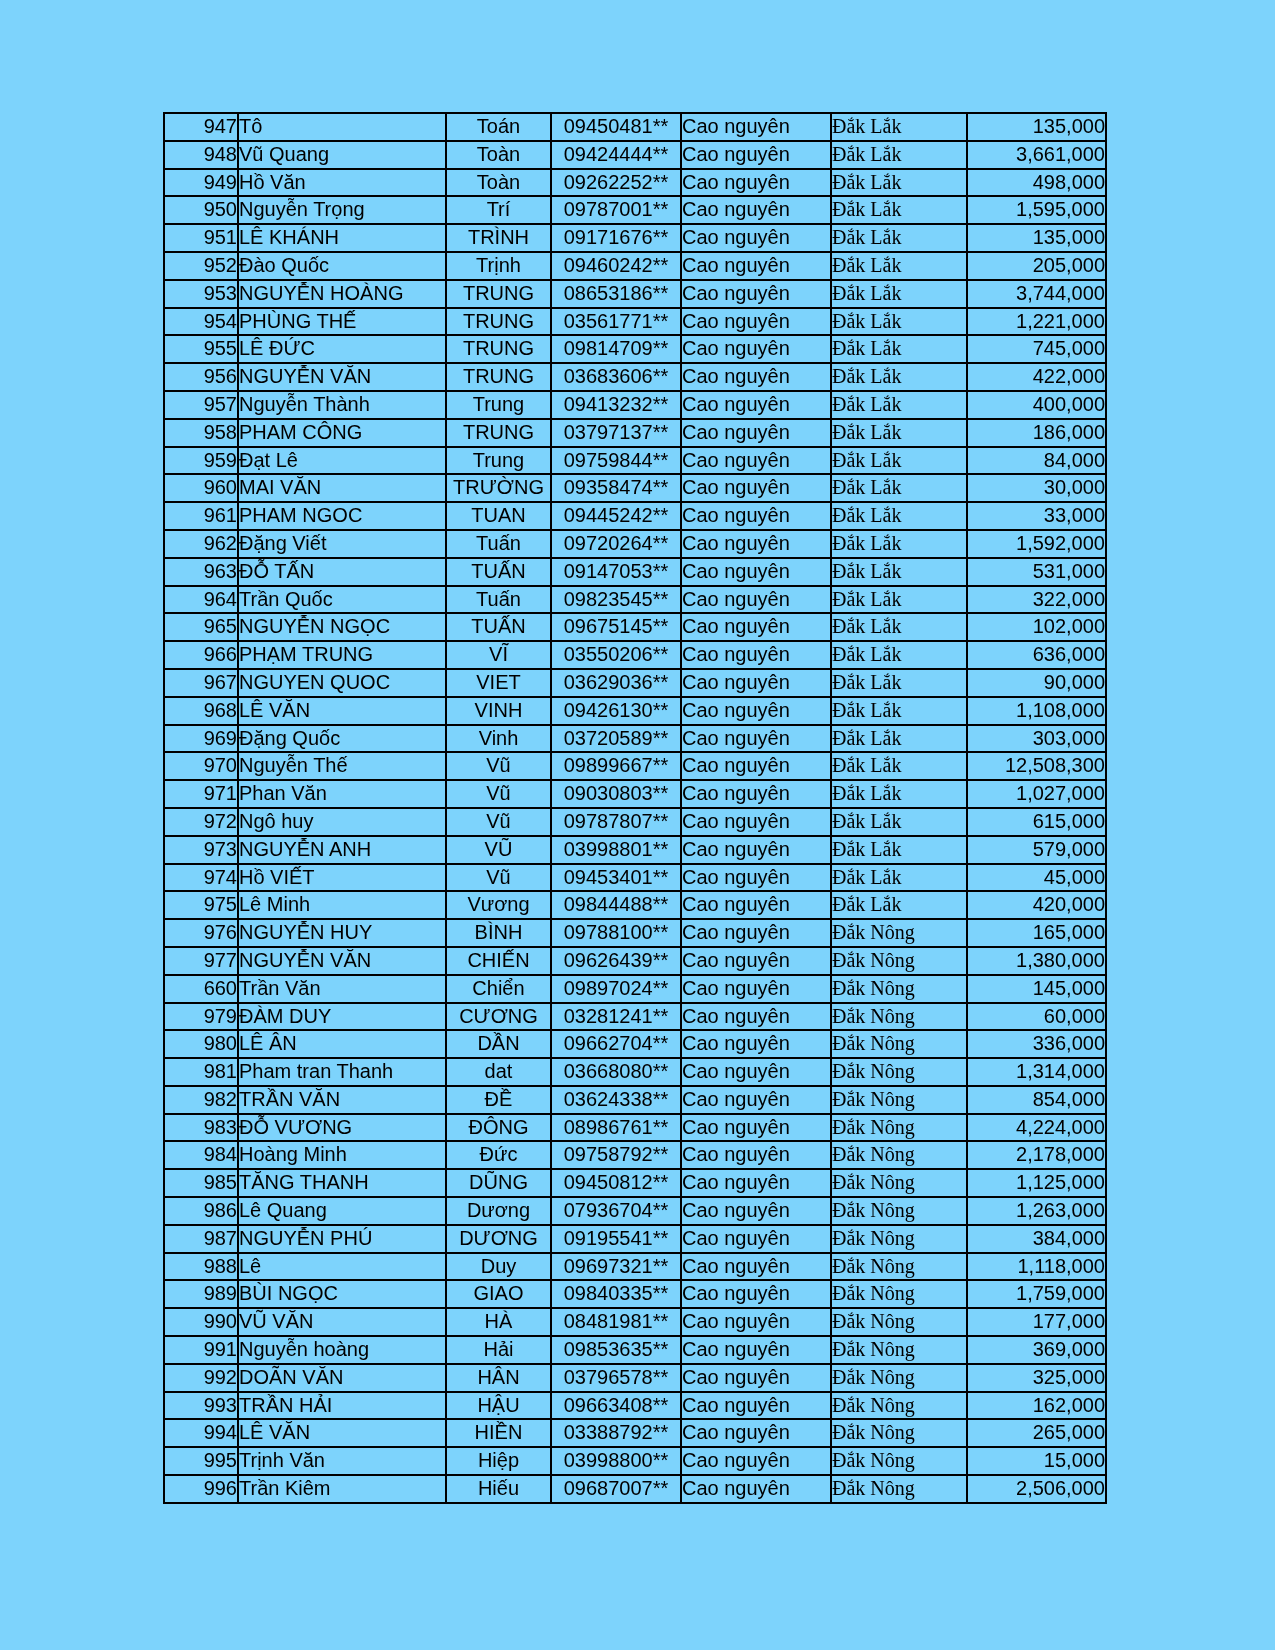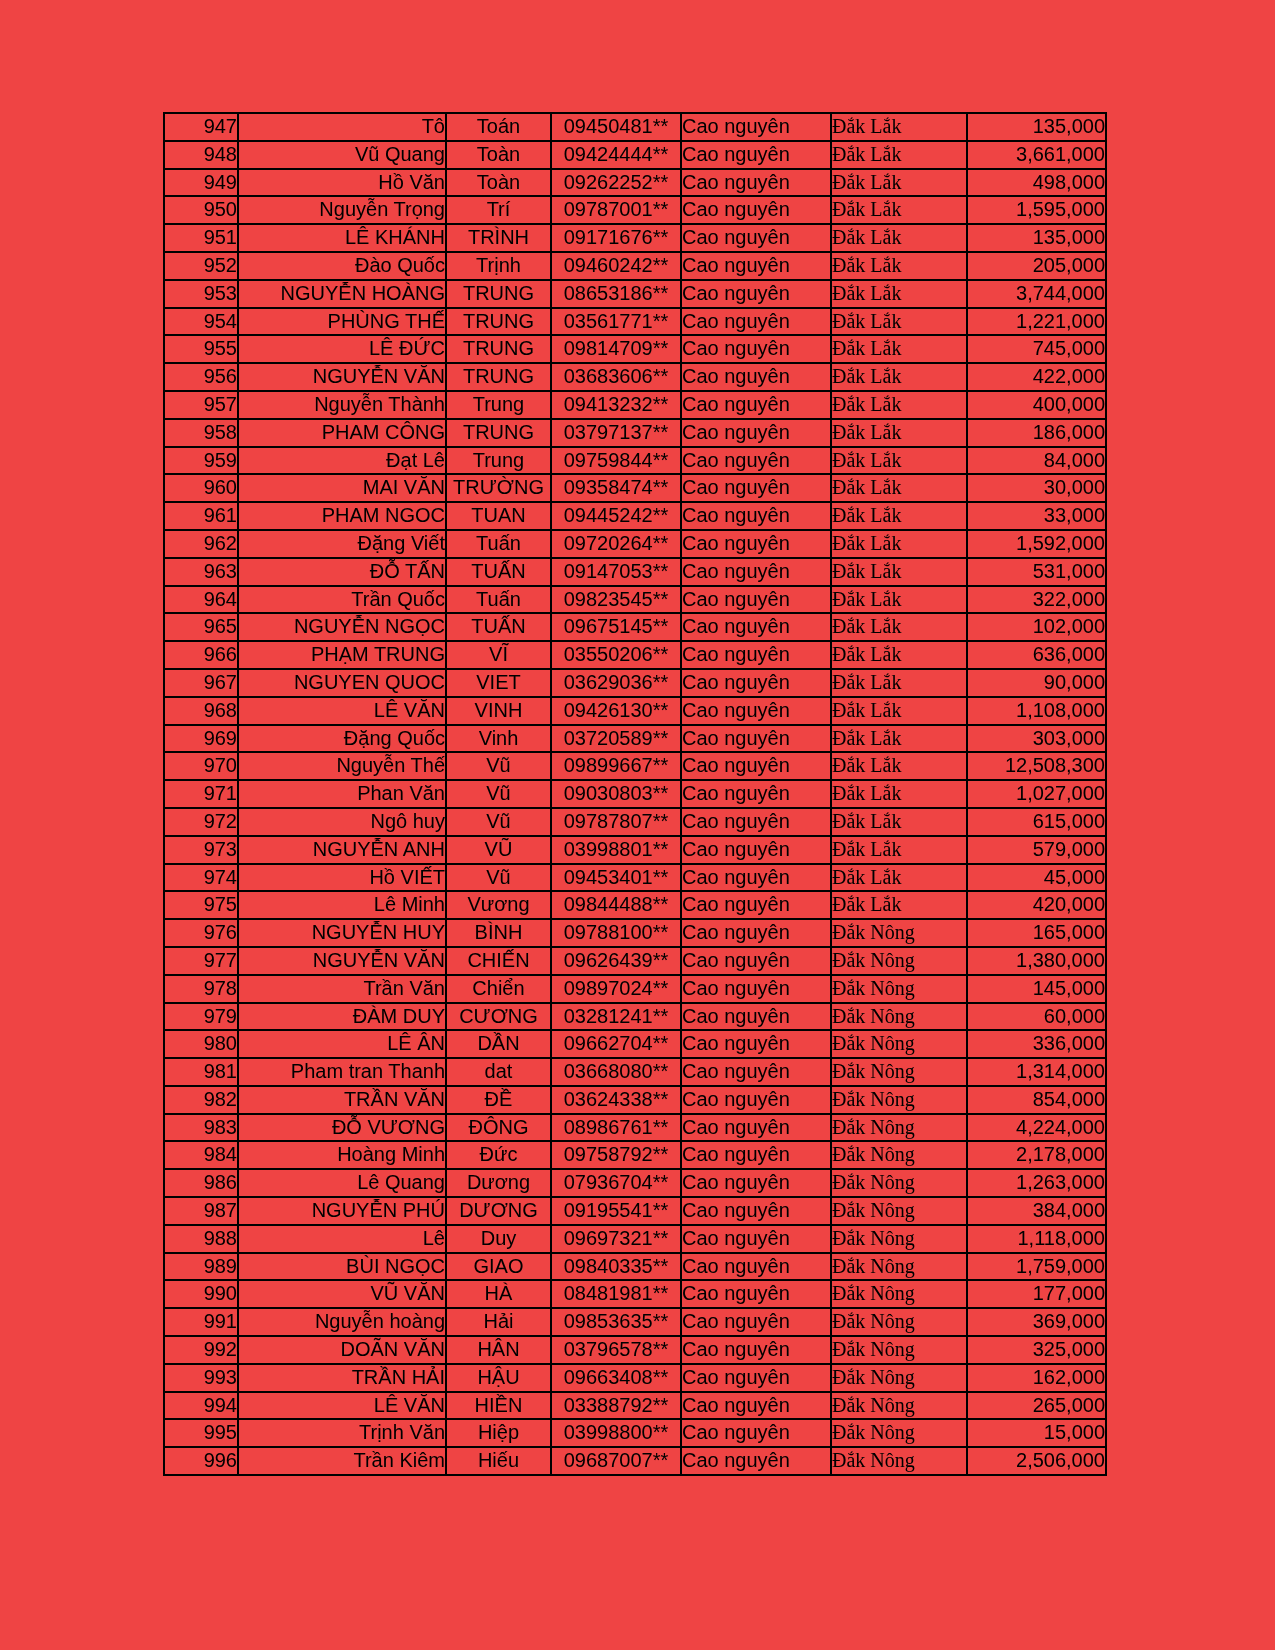--- a/index.html
+++ b/index.html
@@ -9,42 +9,42 @@
     width: 1275px;
     height: 1650px;
     font-family: "Liberation Sans", "DejaVu Sans", sans-serif;
     color: #000000;
     overflow: hidden;
   }
   .page {
     position: relative;
     width: 1275px;
     height: 1650px;
-    background: #ef4444;
+    background: #7dd3fc;
   }
   table.sheet {
     position: absolute;
     left: 163px;
     top: 112px;
     border-collapse: collapse;
     table-layout: fixed;
     width: 942px;
   }
   table.sheet td {
     border: 2px solid #000000;
     font-size: 20px;
     height: 25.8px;
     line-height: 25.8px;
     padding: 0;
     overflow: hidden;
     white-space: nowrap;
     vertical-align: middle;
   }
   td.c-stt      { text-align: right;  padding-right: 5px; }
-  td.c-first    { text-align: right; }
+  td.c-first    { text-align: left; }
   td.c-last     { text-align: center; border-radius: 11px; }
   td.c-phone    { text-align: center; }
   td.c-region   { text-align: left;   padding-left: 5px; margin-left: 20px; }
   td.c-province { text-align: left;   padding-left: 5px; font-family: Liberation Serif, serif; }
   td.c-amount   { text-align: right;  padding-right: 8px; }
 </style>
 </head>
 <body>
 
 <div class="page">
@@ -332,21 +332,21 @@
         <tr>
     <td class="c-stt">977</td>
     <td class="c-first">NGUYỄN VĂN</td>
     <td class="c-last">CHIẾN</td>
     <td class="c-phone">09626439**</td>
     <td class="c-region">Cao nguyên</td>
     <td class="c-province">Đắk Nông</td>
     <td class="c-amount">1,380,000</td>
   </tr>
         <tr>
-    <td class="c-stt">978</td>
+    <td class="c-stt">660</td>
     <td class="c-first">Trần Văn</td>
     <td class="c-last">Chiển</td>
     <td class="c-phone">09897024**</td>
     <td class="c-region">Cao nguyên</td>
     <td class="c-province">Đắk Nông</td>
     <td class="c-amount">145,000</td>
   </tr>
         <tr>
     <td class="c-stt">979</td>
     <td class="c-first">ĐÀM DUY</td>
@@ -393,20 +393,29 @@
     <td class="c-amount">4,224,000</td>
   </tr>
         <tr>
     <td class="c-stt">984</td>
     <td class="c-first">Hoàng Minh</td>
     <td class="c-last">Đức</td>
     <td class="c-phone">09758792**</td>
     <td class="c-region">Cao nguyên</td>
     <td class="c-province">Đắk Nông</td>
     <td class="c-amount">2,178,000</td>
+  </tr>
+        <tr>
+    <td class="c-stt">985</td>
+    <td class="c-first">TĂNG THANH</td>
+    <td class="c-last">DŨNG</td>
+    <td class="c-phone">09450812**</td>
+    <td class="c-region">Cao nguyên</td>
+    <td class="c-province">Đắk Nông</td>
+    <td class="c-amount">1,125,000</td>
   </tr>
         <tr>
     <td class="c-stt">986</td>
     <td class="c-first">Lê Quang</td>
     <td class="c-last">Dương</td>
     <td class="c-phone">07936704**</td>
     <td class="c-region">Cao nguyên</td>
     <td class="c-province">Đắk Nông</td>
     <td class="c-amount">1,263,000</td>
   </tr>

